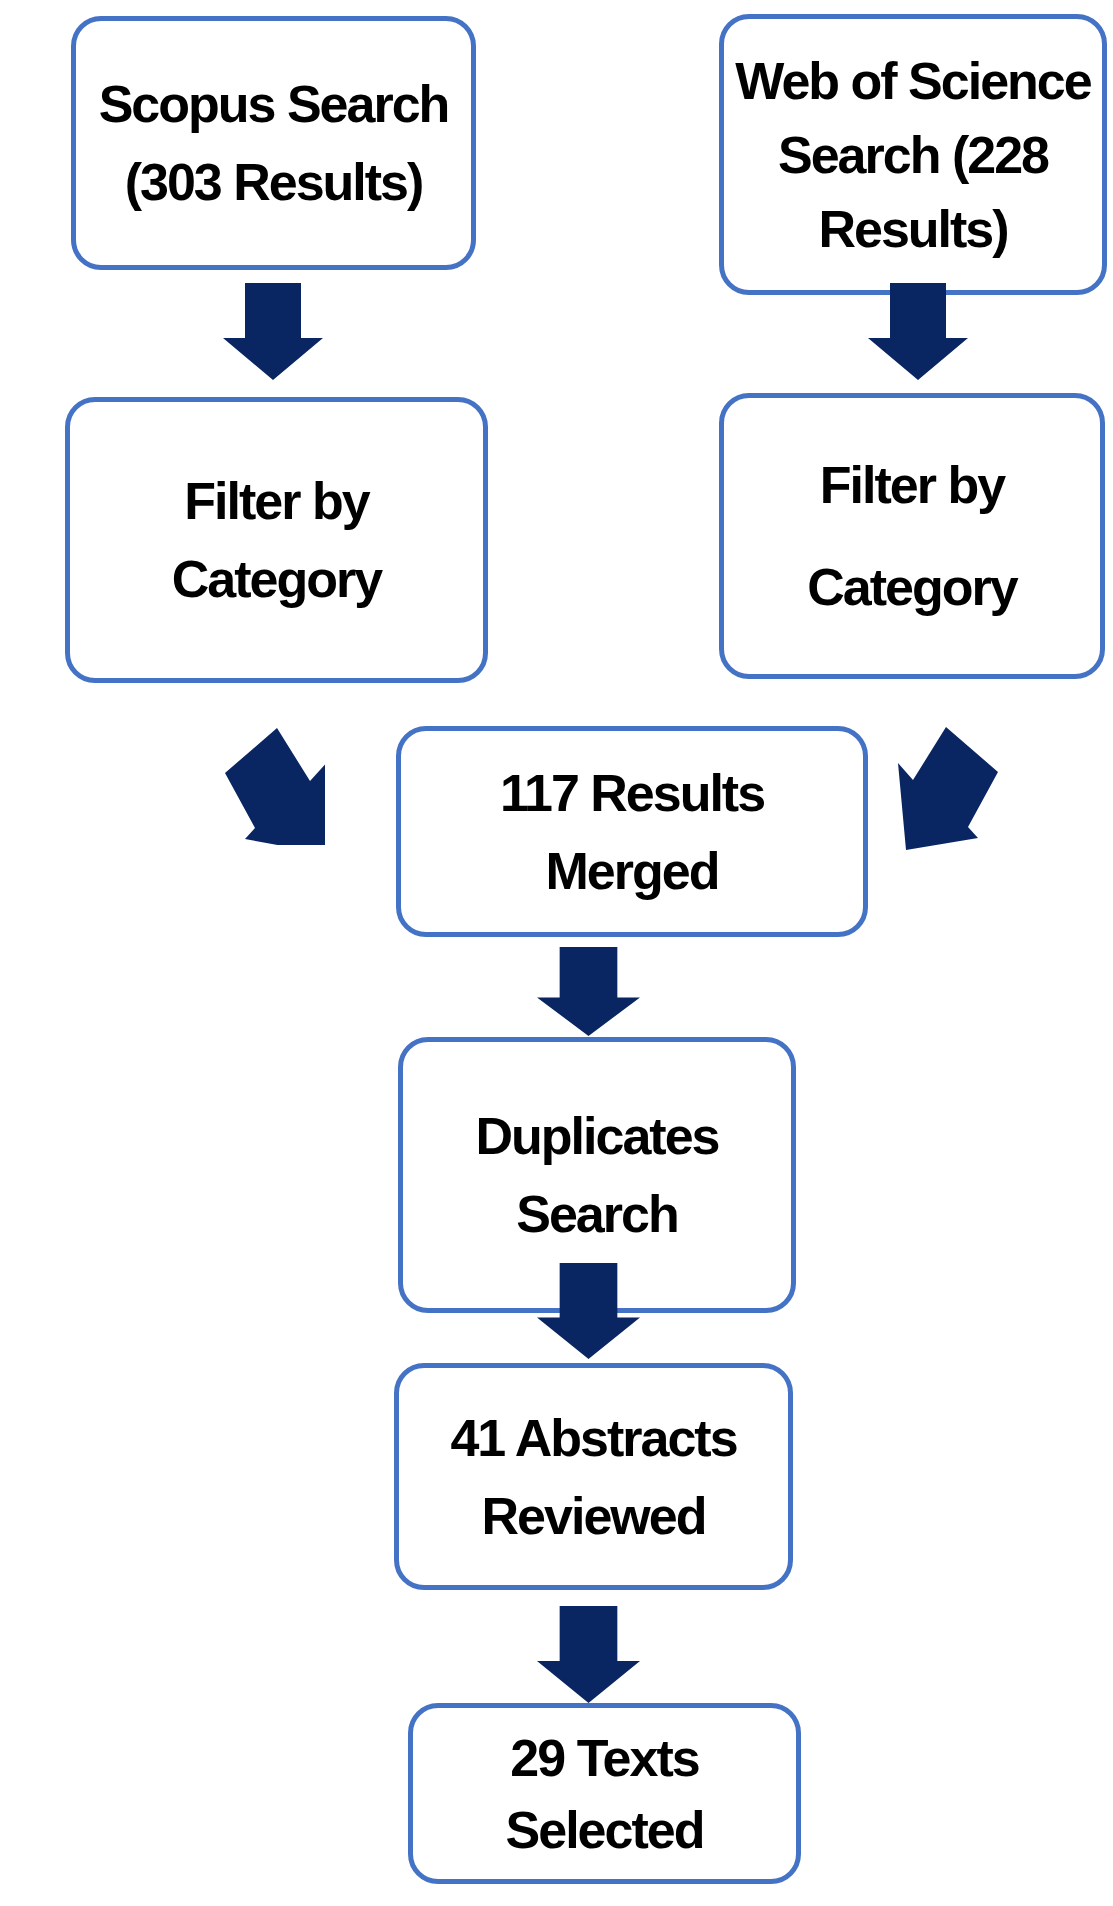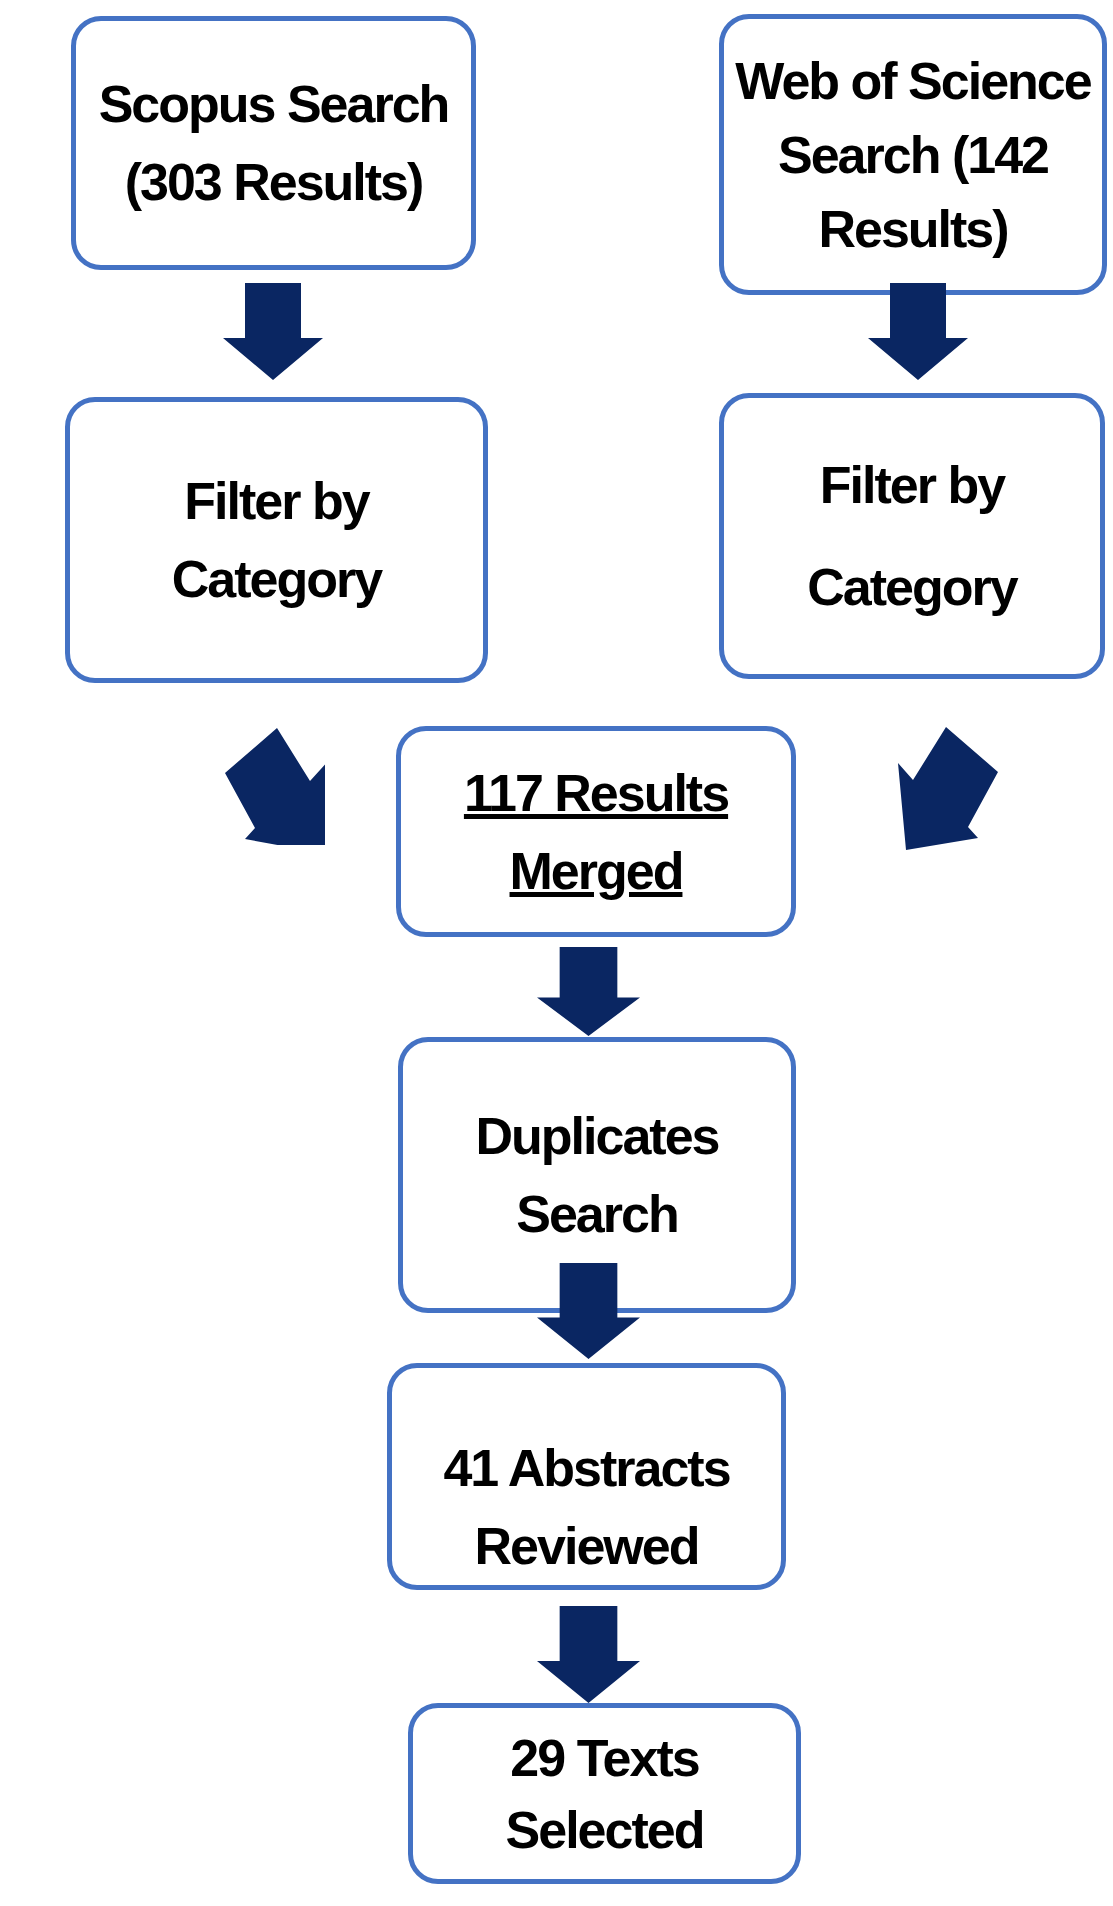--- a/index.html
+++ b/index.html
@@ -32,23 +32,23 @@
     letter-spacing: -2px;
     line-height: 78px;
     z-index: 1;
   }
   .box span { display: block; white-space: nowrap; }
 
   #b-scopus   { left: 23px;  top: 16px;   width: 405px; height: 254px; }
   #b-wos      { left: 671px; top: 14px;   width: 388px; height: 281px; line-height: 74px; text-align: right; }
   #b-filter-l { left: 17px;  top: 397px;  width: 423px; height: 286px; }
   #b-filter-r { left: 671px; top: 393px;  width: 386px; height: 286px; line-height: 102px; }
-  #b-merged   { left: 348px; top: 726px;  width: 400px; height: 211px; text-decoration: underline; }
+  #b-merged   { left: 348px; top: 726px;  width: 472px; height: 211px; }
   #b-dup      { left: 350px; top: 1037px; width: 398px; height: 276px; }
-  #b-abs      { left: 339px; top: 1363px; width: 399px; height: 227px; justify-content: flex-end; }
+  #b-abs      { left: 346px; top: 1363px; width: 399px; height: 227px; }
   #b-texts    { left: 360px; top: 1703px; width: 393px; height: 181px; line-height: 72px; }
 
   .arrow {
     position: absolute;
     z-index: 2;
     overflow: hidden;
   }
   .arrow svg { display: block; width: 100%; height: 100%; overflow: hidden; }
   .arrow polygon { fill: var(--arrow-fill, #0A2662); }
 
@@ -64,21 +64,21 @@
 <body>
 
 <div id="canvas">
 
   <div class="box" id="b-scopus">
     <span>Scopus Search</span>
     <span>(303 Results)</span>
   </div>
   <div class="box" id="b-wos">
     <span>Web of Science</span>
-    <span>Search (142</span>
+    <span>Search (228</span>
     <span>Results)</span>
   </div>
 
   <div class="arrow" id="a-1">
     <svg viewBox="0 0 100 97" preserveAspectRatio="none">
       <polygon points="22,0 78,0 78,55 100,55 50,97 0,55 22,55"></polygon>
     </svg>
   </div>
   <div class="arrow" id="a-2">
     <svg viewBox="0 0 100 97" preserveAspectRatio="none">

